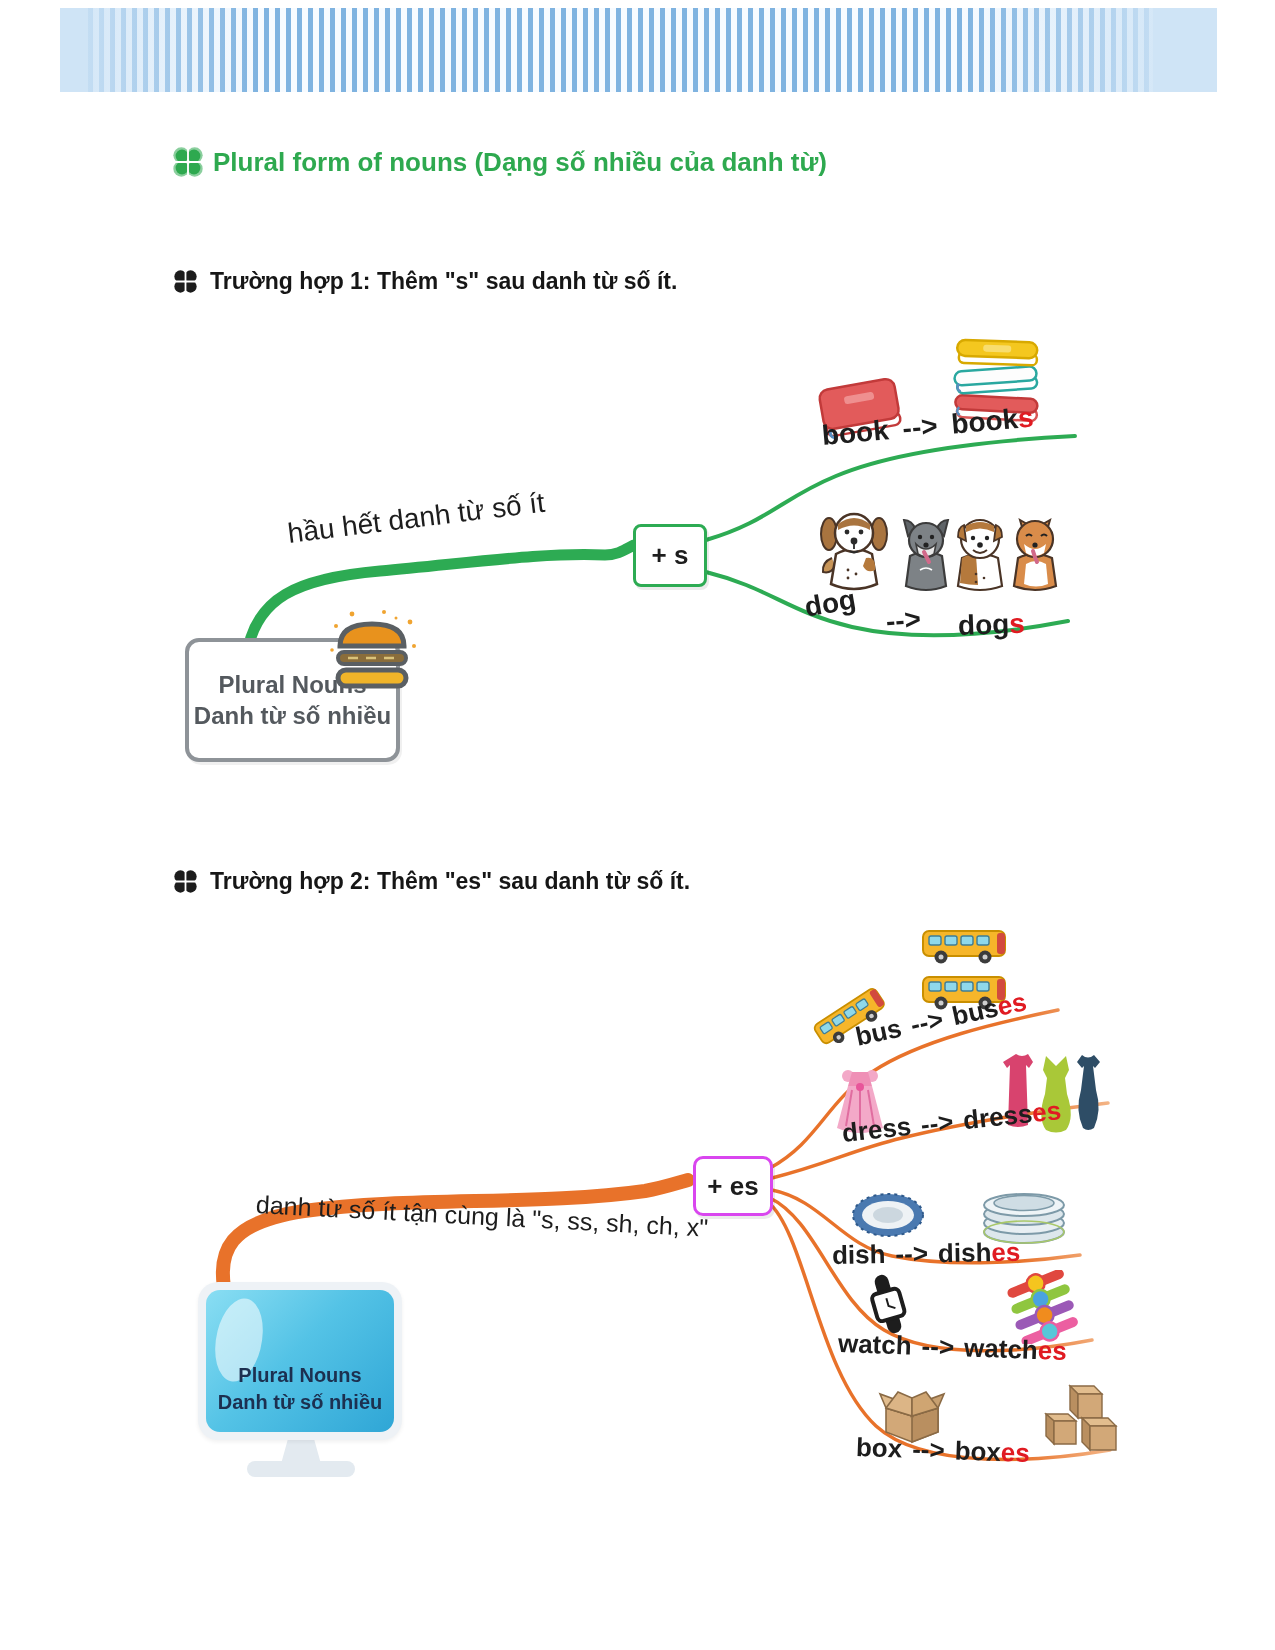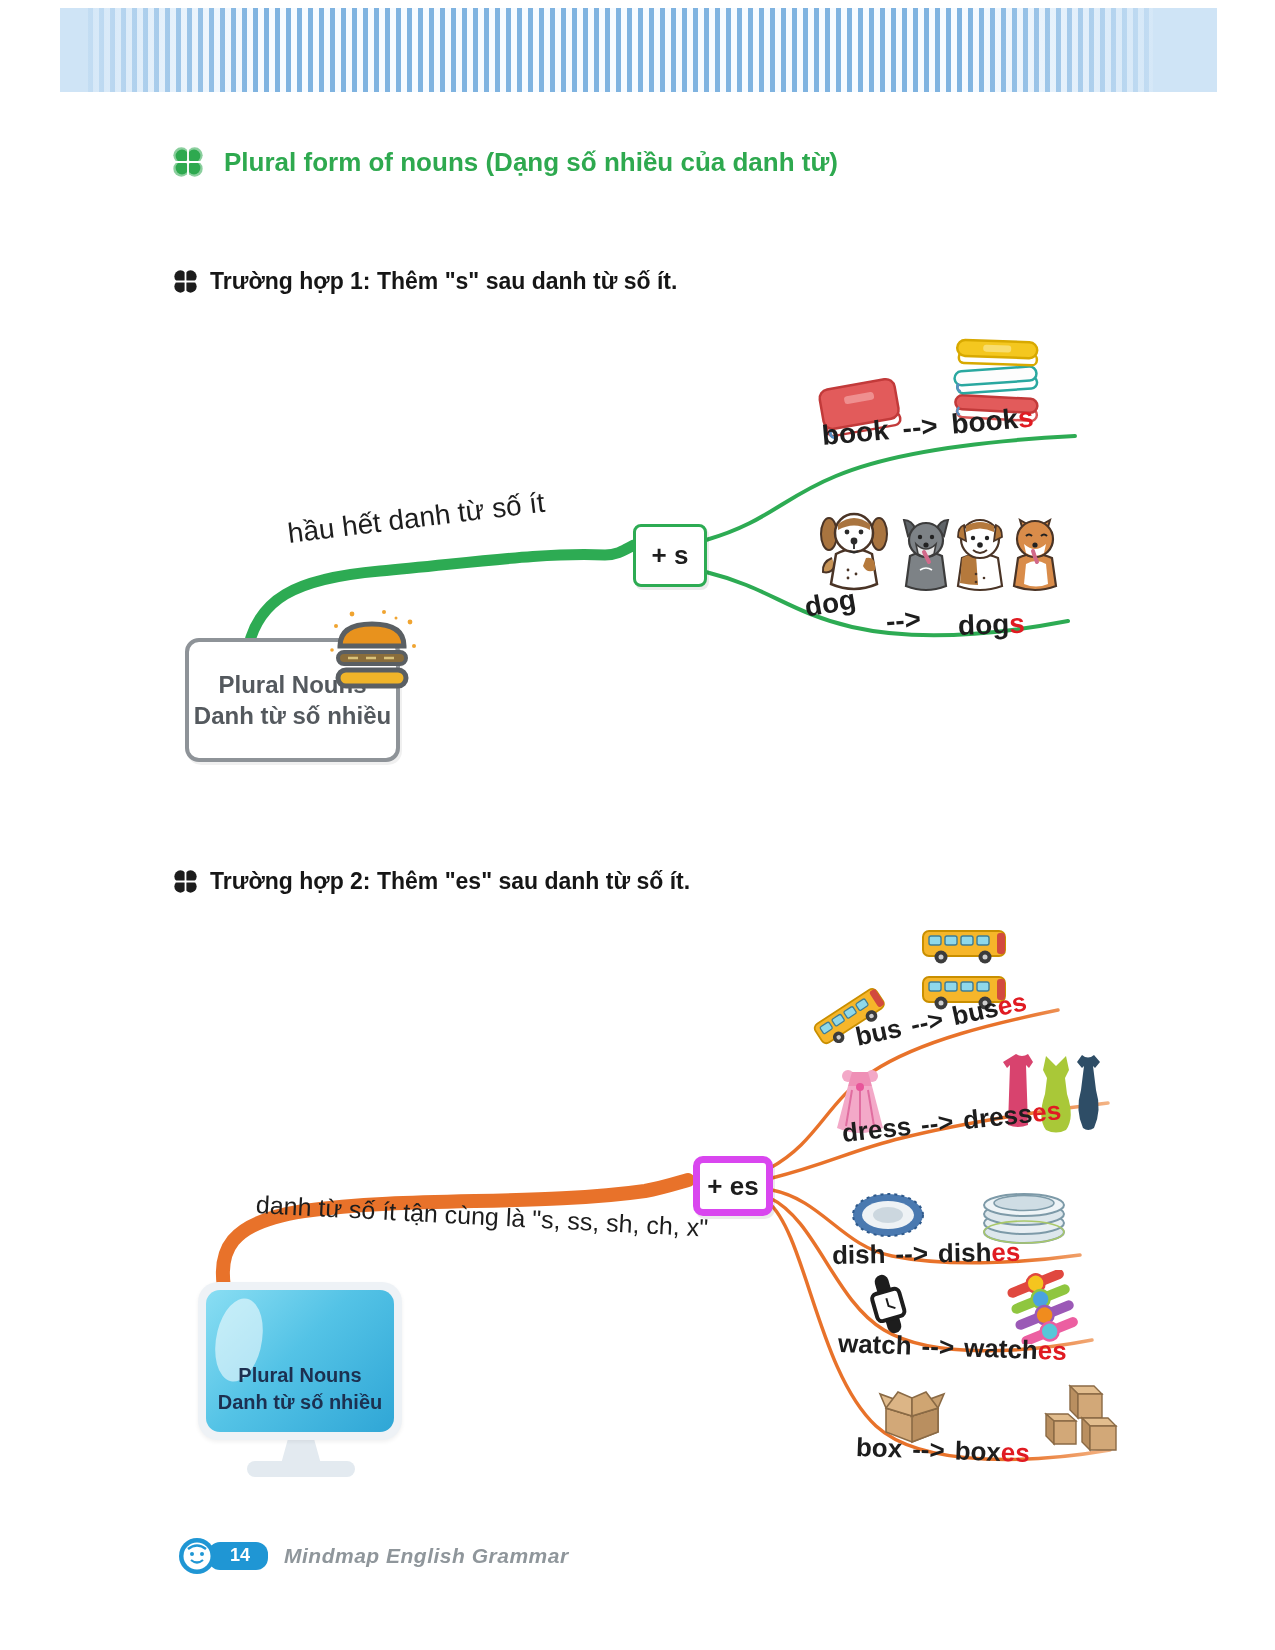--- a/index.html
+++ b/index.html
@@ -8,21 +8,21 @@
   .page { position:relative; width:1275px; height:1650px; background:#ffffff; overflow:hidden; }
 
   
   .stripe-band { position:absolute; left:60px; top:8px; width:1157px; height:84px; background:#cfe4f6; }
   .stripe-band .stripes { position:absolute; left:28px; right:64px; top:0; bottom:0;
       background:repeating-linear-gradient(90deg,#7fb3e0 0 5px,#f7fbff 5px 11px); }
   .stripe-band .stripes:after { content:""; position:absolute; inset:0;
       background:linear-gradient(90deg,rgba(207,228,246,.85),rgba(207,228,246,0) 16%,rgba(207,228,246,0) 82%,rgba(207,228,246,.85)); }
 
   
-  .title-row { position:absolute; left:172px; top:146px; display:flex; align-items:center; gap:20px;
+  .title-row { position:absolute; left:172px; top:146px; display:flex; align-items:center; gap:9px;
       color:#2ea94f; font-size:26px; font-weight:700; white-space:nowrap; }
   .clover { width:32px; height:32px; flex:0 0 auto; }
   .clover.small { width:27px; height:27px; }
   .intro { position:absolute; left:172px; top:214px; font-size:23px; color:#141414; white-space:nowrap; }
   .case-heading { position:absolute; display:flex; align-items:center; gap:11px; font-size:23px;
       font-weight:600; color:#161616; white-space:nowrap; }
   #case1-heading { left:172px; top:268px; }
   #case2-heading { left:172px; top:868px; }
 
   
@@ -46,21 +46,21 @@
   .monitor-neck { position:absolute; left:281px; top:1438px; width:40px; height:26px; background:#e3eaf0;
       clip-path:polygon(18% 0,82% 0,100% 100%,0 100%); z-index:2; }
   .monitor-base { position:absolute; left:247px; top:1461px; width:108px; height:16px; background:#e3eaf0;
       border-radius:8px; z-index:2; }
 
   
   .rule-node { position:absolute; background:#fff; display:flex; align-items:center; justify-content:center;
       font-size:26px; font-weight:700; color:#1d1d1d; z-index:3; }
   #rule-s  { left:633px; top:524px; width:74px; height:63px; border:3px solid #2dab53; border-radius:8px;
       box-shadow:2px 3px 0 rgba(0,0,0,.08); }
-  #rule-es { left:693px; top:1156px; width:80px; height:60px; border:7px solid #d946ef; border-radius:10px;
+  #rule-es { left:693px; top:1156px; width:80px; height:60px; border:3px solid #d946ef; border-radius:10px;
       box-shadow:2px 3px 0 rgba(0,0,0,.08); }
   .branch-label { position:absolute; color:#1d1d1d; white-space:nowrap; z-index:2; }
   #label1 { left:288px; top:518px; font-size:28px; transform:rotate(-7deg); transform-origin:left center; }
   #label2 { left:256px; top:1190px; font-size:25px; transform:rotate(3deg); transform-origin:left center; }
 
   
   .ex-row { position:absolute; display:flex; gap:14px; font-weight:700; font-size:28px; color:#1d1d1d;
       white-space:nowrap; z-index:3; transform-origin:left center; }
   .suffix { color:#e01b22; }
   #ex-book  { left:822px; top:420px; transform:rotate(-5deg); }
@@ -444,26 +444,14 @@
     <span>watch</span>
     <span>--&gt;</span>
     <span><span>watch</span><span class="suffix">es</span></span>
   </div>
   <div class="ex-row small" id="ex-box">
     <span>box</span>
     <span>--&gt;</span>
     <span><span>box</span><span class="suffix">es</span></span>
   </div>
 
-  <div class="footer">
-    <svg class="footer-logo" viewBox="0 0 38 38">
-      <circle cx="19" cy="19" r="18" fill="#1f96d4"></circle>
-      <circle cx="19" cy="19" r="13.5" fill="#fff"></circle>
-      <circle cx="14" cy="17" r="2" fill="#1f96d4"></circle>
-        <circle cx="24" cy="17" r="2" fill="#1f96d4"></circle>
-      <path d="M13 23 q6 5 12 0" stroke="#1f96d4" stroke-width="2.2" fill="none"></path>
-      <path d="M10 12 q9 -7 18 0" stroke="#1f96d4" stroke-width="2.5" fill="none"></path>
-    </svg>
-    <div class="page-badge">14</div>
-    <div class="book-title">Mindmap English Grammar</div>
-  </div>
 
 </div>
 
 </body></html>

